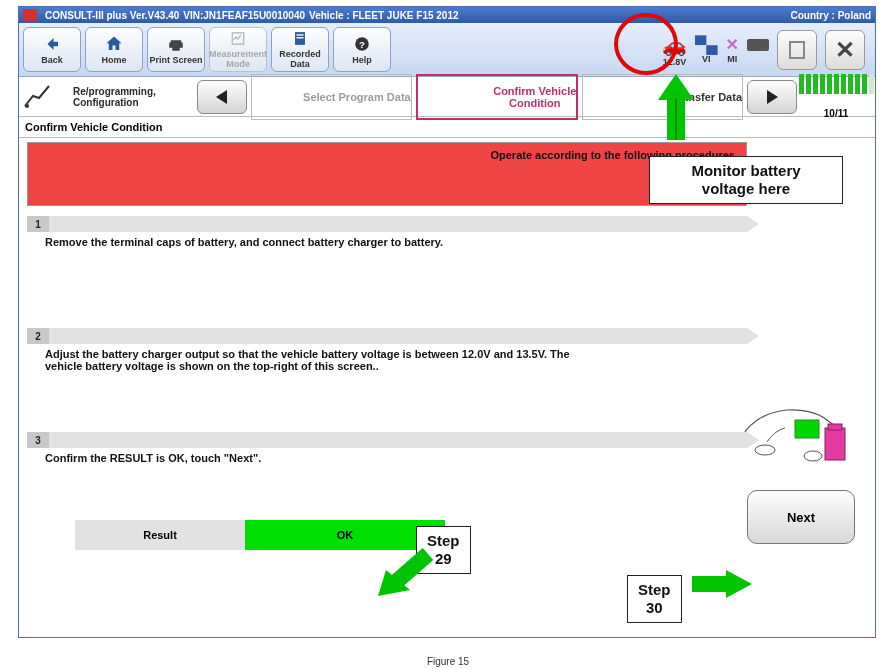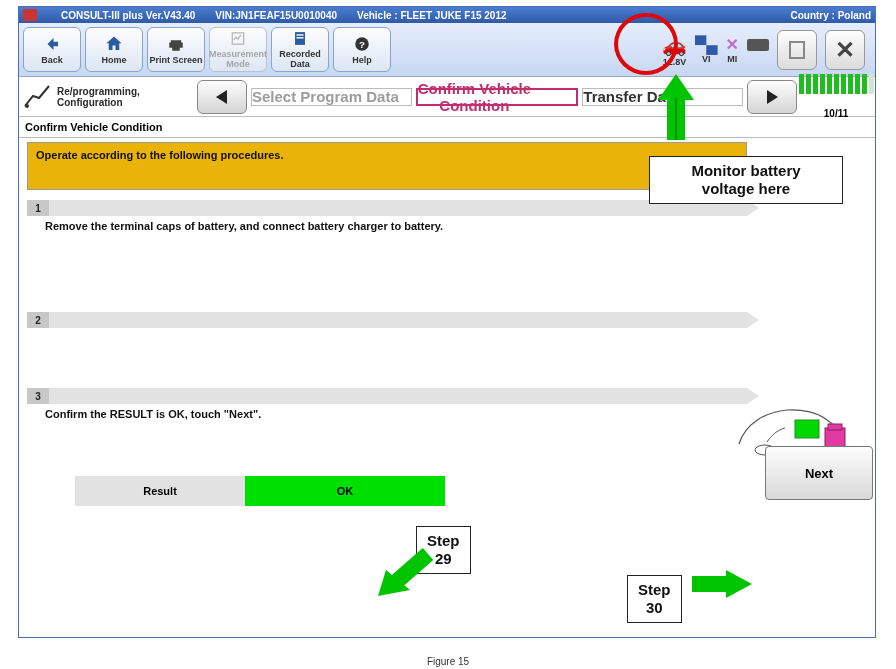--- a/index.html
+++ b/index.html
@@ -22,21 +22,21 @@
   }
   .title-bar {
     height: 16px;
     background: linear-gradient(#4a7dd0,#2f5aa8);
     display: flex;
     align-items: center;
     color: #fff;
     font-size: 10px;
     font-weight: bold;
     padding: 0 4px;
-    gap: 20px;
+    gap: 4px;
   }
   .title-bar .title-left { background:#c33; height:12px; width:14px; margin-right:4px; }
   .title-bar .spacer { flex:1; }
   .toolbar {
     height: 54px;
     background: linear-gradient(#e6eefc,#c7d7f2);
     display: flex;
     align-items: stretch;
     padding: 4px;
     gap: 4px;
@@ -85,60 +85,61 @@
   
   .breadcrumb {
     height: 40px;
     display:flex; align-items:center;
     padding: 2px 4px;
     gap:4px;
     border-bottom: 1px solid #bbb;
     position:relative;
   }
   .bc-label {
-    display:flex; align-items:center; gap:4px;
+    display:flex; align-items:center; gap:20px;
     font-size:10px; font-weight:bold; color:#2a2a2a;
     width: 170px;
   }
   .bc-label .probe { width:30px; height:26px; }
   .bc-nav-btn {
     width:50px; height:34px; border:1px solid #888; border-radius:6px;
     background:linear-gradient(#fdfdfd,#d4d4d4);
     display:flex; align-items:center; justify-content:center; cursor:pointer;
   }
   .bc-step {
-    flex:1; height:18px; border:1px solid #bbb; display:flex; align-items:center; justify-content:flex-start;
-    font-size:15px; font-weight:bold; color:#9c9c9c; text-align:center;
+    flex:1; height:46px; border:1px solid #bbb; display:flex; align-items:center; justify-content:flex-end;
+    font-size:11px; font-weight:bold; color:#9c9c9c; text-align:center;
   }
   .bc-step.active { border:2px solid #c22d6b; color:#c22d6b; }
   .progress {
     width:70px; display:flex; flex-direction:column; align-items:center; gap:14px;
   }
   .progress-bars { display:flex; gap:2px; }
   .progress-bars span { width:5px; height:20px; background:#1fbd1f; }
   .progress-bars span.off { background:#cfe8cf; }
   .progress-text { font-size:10px; font-weight:bold; }
 
   .section-header {
     padding: 4px 6px;
     font-size: 11px;
     font-weight: bold;
     border-bottom: 1px solid #bbb;
     background:#fff;
   }
   .content { padding: 4px 8px 8px 8px; position:relative; }
   .instr-box {
     border:1px solid #999;
-    background:#eab308;
+    background:#ef4444;
     padding: 6px 8px 24px 8px;
     font-size: 11px;
     font-weight: bold;
     color:#111;
     width: 720px;
-    height:48px;
+    height:64px;
+    text-align:right;
   }
   .step-row { margin-top: 10px; width:720px; }
   .step-num {
     width:22px; height:16px; background:#c8c8c8;
     display:inline-flex; align-items:center; justify-content:center;
     font-size:10px; font-weight:bold; color:#222;
   }
   .step-chevron-shape {
     flex:1; height:16px; background:#e2e2e2;
     position:relative;
@@ -174,23 +175,23 @@
     display:flex; align-items:center; justify-content:center;
     font-size:11px; font-weight:bold;
   }
   .result-ok {
     width:200px; height:30px; background:#00e000;
     display:flex; align-items:center; justify-content:center;
     font-size:11px; font-weight:bold;
   }
 
   .next-btn {
-    position:absolute; right:2px; bottom:14px;
+    position:absolute; right:20px; bottom:14px;
     width:108px; height:54px;
-    border:1px solid #777; border-radius:4px;
+    border:1px solid #777; border-radius:10px;
     background: linear-gradient(#fdfdfd,#d8d8d8);
     display:flex; align-items:center; justify-content:center;
     font-size:13px; font-weight:bold; cursor:pointer;
   }
 
   
   .annot-box {
     position:absolute;
     background:#fff;
     border:1px solid #222;
@@ -366,20 +367,21 @@
       </div>
       <div class="step-text">Remove the terminal caps of battery, and connect battery charger to battery.</div>
     </div>
     <div class="step-gap"></div>
 
     <div class="step-row">
       <div class="step-chevron-inner">
         <div class="step-num">2</div>
         <div class="step-chevron-shape"></div>
       </div>
+      <div class="step-text" style="width:560px;">Adjust the battery charger output so that the vehicle battery voltage is between 12.0V and 13.5V. The vehicle battery voltage is shown on the top-right of this screen..</div>
     </div>
 
     <svg class="diag-img" viewBox="0 0 116 86">
       <rect x="0" y="0" width="116" height="86" fill="#fff"></rect>
       <path d="M4 60c6-20 26-32 48-34 14-1 30 2 40 10l8 6" fill="none" stroke="#555" stroke-width="1.2"></path>
       <ellipse cx="30" cy="66" rx="10" ry="5" fill="none" stroke="#555"></ellipse>
       <ellipse cx="78" cy="72" rx="9" ry="5" fill="none" stroke="#555"></ellipse>
       <rect x="60" y="36" width="24" height="18" fill="#00d800" stroke="#2a8a2a"></rect>
       <rect x="90" y="44" width="20" height="32" fill="#e23aa0" stroke="#8a1f62"></rect>
       <rect x="93" y="40" width="14" height="6" fill="#e23aa0" stroke="#8a1f62"></rect>

